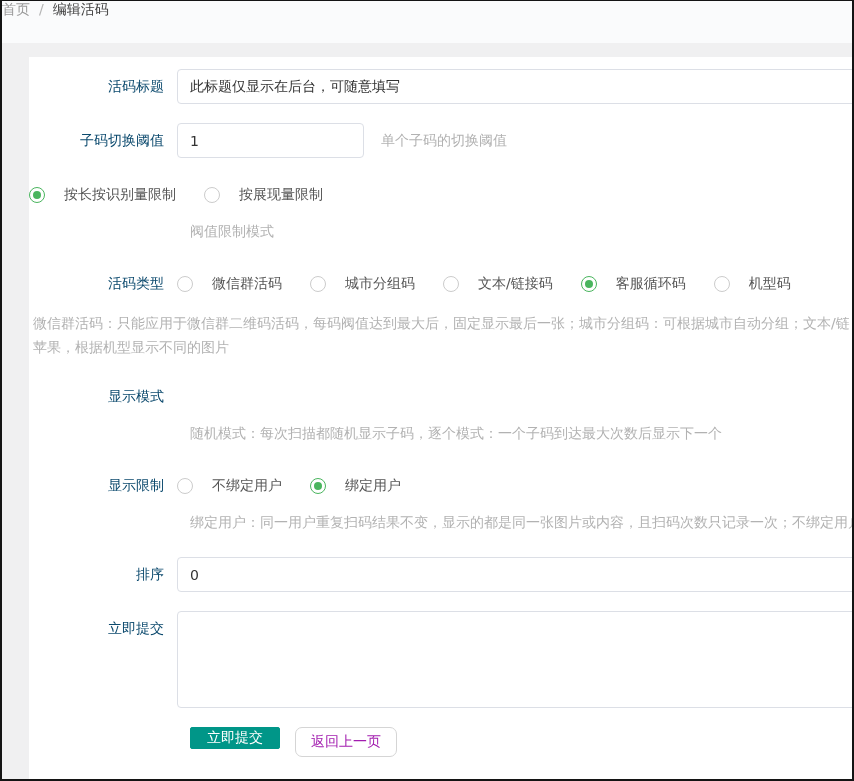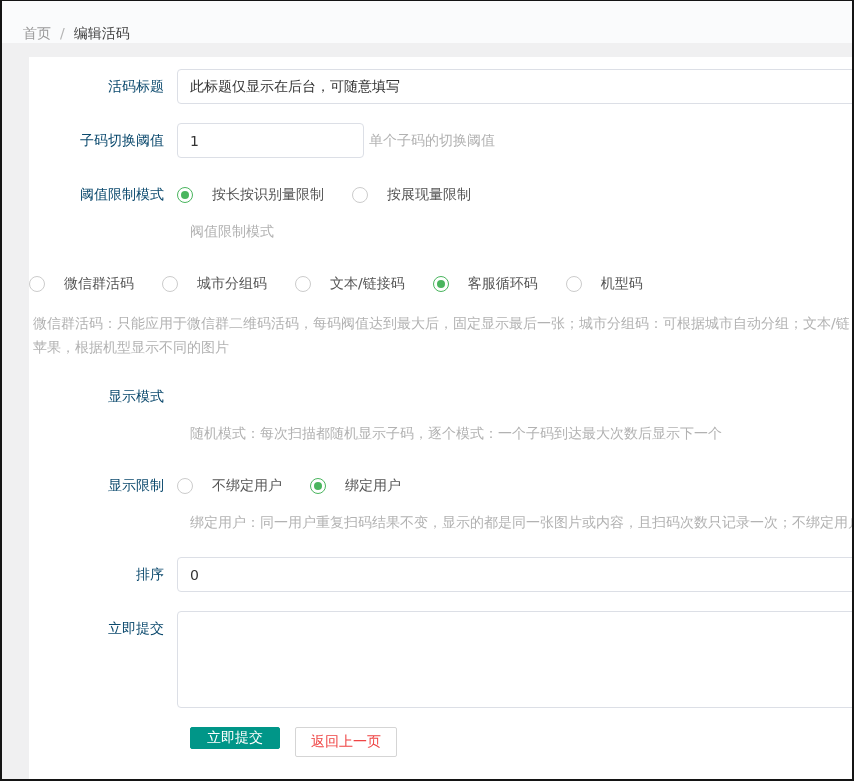--- a/index.html
+++ b/index.html
@@ -8,21 +8,21 @@
     width:854px; height:781px;
     border:2px solid #141414; border-top-width:1px;
     background:#f0f0f1;
     overflow:hidden;
     font-family:"DejaVu Sans", sans-serif;
     font-size:14px; color:#555;
     position:relative;
   }
   .topbar {
     height:42px; background:#fafbfc;
-    display:flex; align-items:flex-end; padding-left:21px;
+    display:flex; align-items:flex-start; 
   }
   .crumb-home { color:#999; cursor:pointer; }
   .crumb-sep { color:#b5b5b5; margin:0 9px; }
   .crumb-current { color:#434343; }
 
   .panel {
     margin:14px 0 0 27px;
     width:1040px; height:723px;
     background:#fff;
     padding-top:12px;
@@ -36,21 +36,21 @@
     padding-right:13px; color:#0c4a6e; line-height:35px;
   }
 
   .text-input {
     height:35px; border:1px solid #dcdfe6; border-radius:4px;
     padding:0 12px; font-size:14px; color:#333;
     font-family:inherit; outline:none; background:#fff;
   }
   .w-long { width:770px; }
   .w-short { width:187px; }
-  .inline-hint { color:#b2b2b2; margin-left:5px; line-height:35px; }
+  .inline-hint { color:#b2b2b2; margin-left:17px; line-height:35px; }
 
   .radio-row { display:flex; align-items:center; height:35px; }
   .radio-item { display:flex; align-items:center; margin-right:28px; cursor:pointer; }
   .radio-circle {
     width:16px; height:16px; border-radius:50%;
     border:1px solid #ccc; background:#fff;
     display:flex; align-items:center; justify-content:center;
   }
   .radio-item.checked .radio-circle { border:1.5px solid var(--radio); }
   .radio-dot { width:8px; height:8px; border-radius:50%; background:var(--radio); }
@@ -70,22 +70,22 @@
     outline:none; resize:none;
   }
 
   .btn-row { margin:16px 0 0 161px; display:flex; }
   .btn-primary {
     background:var(--primary); color:#fff; border:1px solid var(--primary);
     height:22px; padding:0 16px; border-radius:2px; font-size:14px;
     cursor:pointer; font-family:inherit;
   }
   .btn-default {
-    background:#fff; color:#ef4444; border:1px solid #d5d5d5;
-    height:30px; padding:0 15px; border-radius:2px; font-size:14px;
+    background:#fff; color:#a21caf; border:1px solid #d5d5d5;
+    height:30px; padding:0 15px; border-radius:7px; font-size:14px;
     cursor:pointer; font-family:inherit; margin-left:15px;
   }
 </style>
 </head>
 <body>
 
 <div class="screen">
 
   <div class="topbar">
     <span>
@@ -100,37 +100,37 @@
       <input class="text-input w-long" type="text" value="此标题仅显示在后台，可随意填写" style="">
     </div>
 
     <div class="row">
       <div class="row-label">子码切换阈值</div>
       <input class="text-input w-short" type="text" value="1" style="">
       <span class="inline-hint">单个子码的切换阈值</span>
     </div>
 
     <div class="row mb-s">
-      <div class="row-label">阈值限制模式</div>
       <div class="radio-row">
         <span class="radio-item checked">
           <span class="radio-circle">
               <span class="radio-dot"></span>
             </span>
           <span class="radio-label">按长按识别量限制</span>
         </span>
         <span class="radio-item">
           <span class="radio-circle"></span>
           <span class="radio-label">按展现量限制</span>
         </span>
       </div>
     </div>
     <div class="hint hint-under">阀值限制模式</div>
 
     <div class="row mb-s">
+      <div class="row-label">活码类型</div>
       <div class="radio-row">
         <span class="radio-item">
           <span class="radio-circle"></span>
           <span class="radio-label">微信群活码</span>
         </span>
         <span class="radio-item">
           <span class="radio-circle"></span>
           <span class="radio-label">城市分组码</span>
         </span>
         <span class="radio-item">

